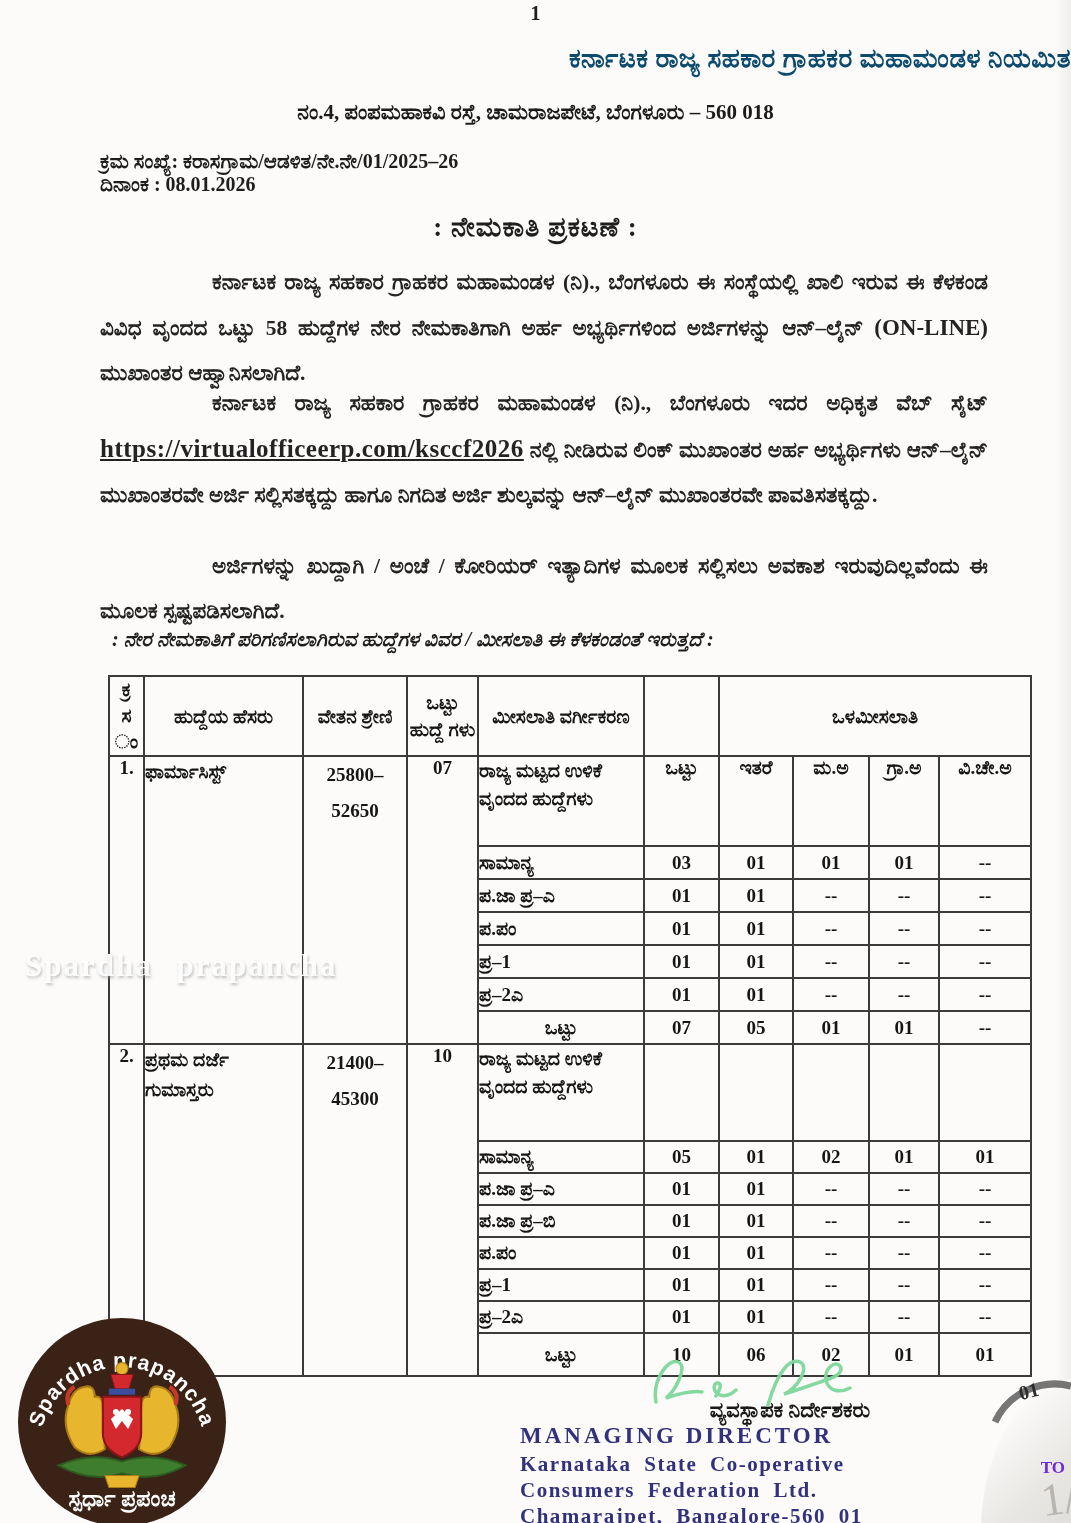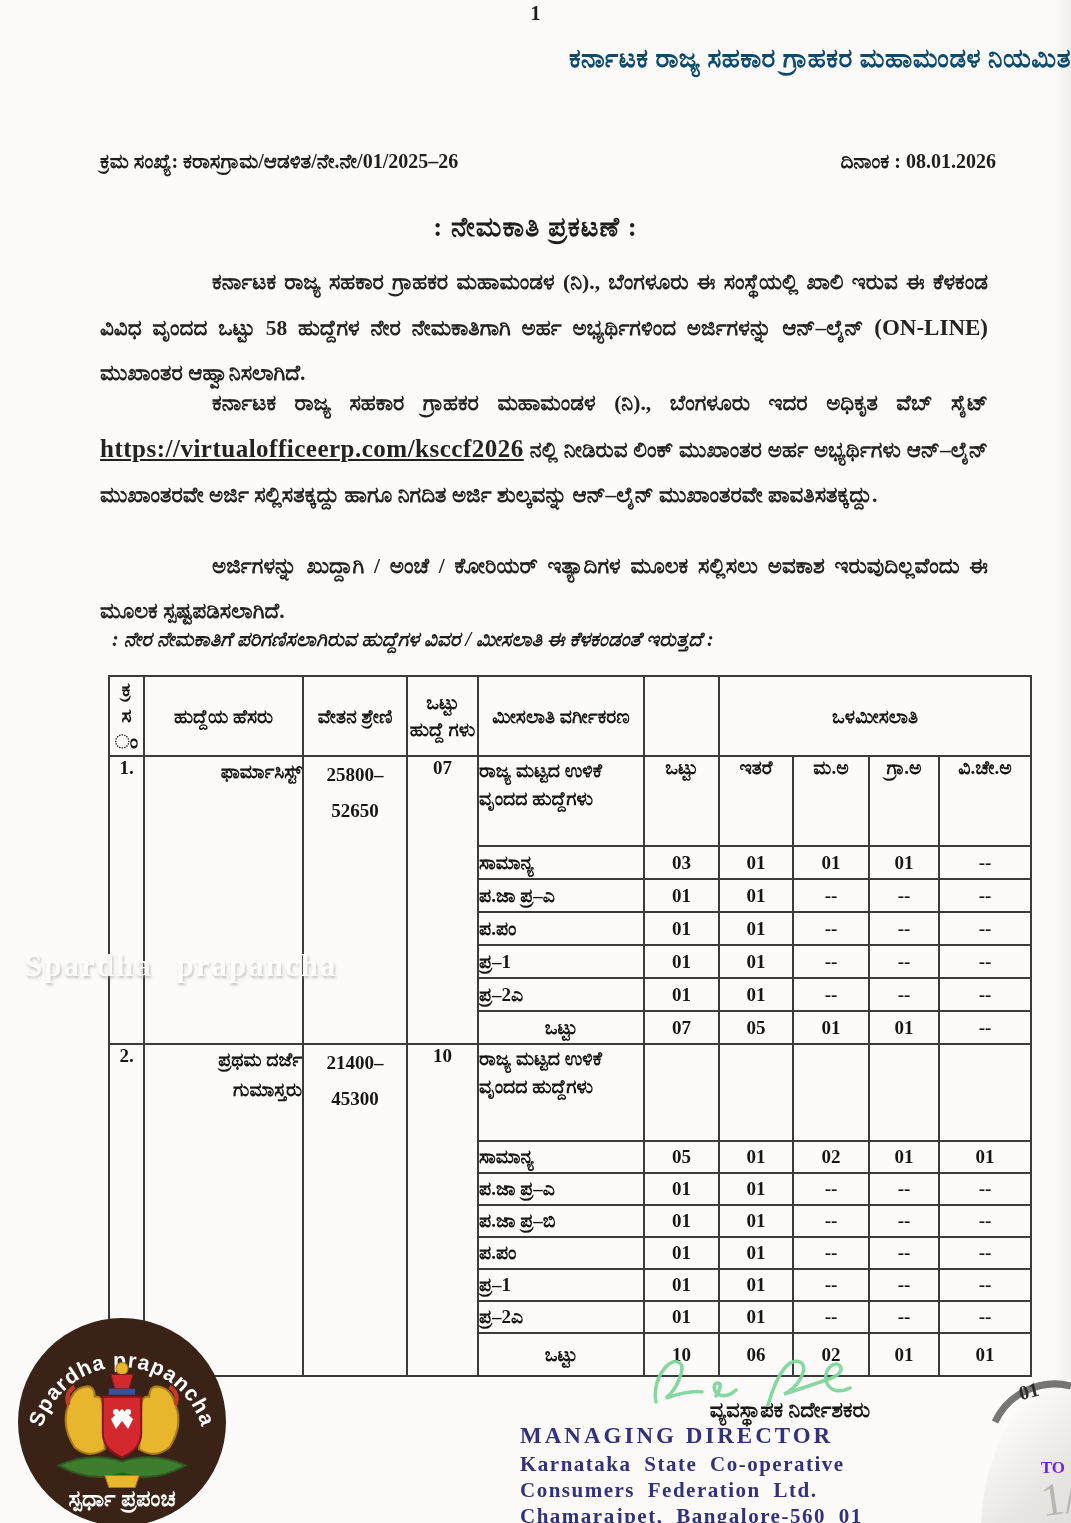--- a/index.html
+++ b/index.html
@@ -8,36 +8,36 @@
     background:#fcfbf9;overflow:hidden;
     font-family:"Liberation Serif","DejaVu Serif",serif;color:#1e1e1e;
   }
   .page::after{
     content:"";position:absolute;right:0;top:0;bottom:0;width:16px;pointer-events:none;
     background:linear-gradient(to right, rgba(0,0,0,0), rgba(0,0,0,0.05));
   }
   .pagenum{position:absolute;top:2px;left:0;width:100%;text-align:center;font-size:20px;font-weight:700;}
   .org-title{position:absolute;top:44px;left:0;width:100%;text-align:right;font-size:26px;font-weight:800;letter-spacing:.5px;color:#0c4a6e;}
   .address{position:absolute;top:100px;left:0;width:100%;text-align:center;font-size:21px;font-weight:600;color:#1b1b1b;}
-  .refrow{position:absolute;top:150px;left:100px;right:75px;display:flex;justify-content:space-between;font-size:20px;font-weight:700;}
+  .refrow{position:absolute;top:150px;left:100px;right:103px;display:flex;justify-content:space-between;font-size:20px;font-weight:700;flex-direction:column;}
   .heading{position:absolute;top:212px;left:0;width:100%;text-align:center;font-size:27px;font-weight:800;letter-spacing:1px;}
   .para{position:absolute;left:100px;width:888px;font-size:21.5px;line-height:45px;text-align:justify;text-indent:112px;font-weight:700;color:#232323;}
   .p1{top:260px;} .p2{top:381px;} .p3{top:544px;}
   .bold-latin{font-weight:800;font-size:23px;}
   .url{font-weight:800;font-size:25px;text-decoration:underline;letter-spacing:.5px;cursor:pointer;}
   .table-intro{position:absolute;top:628px;left:112px;width:890px;font-size:20px;font-weight:800;font-style:italic;}
   table.vac{position:absolute;left:108px;top:675px;width:922px;border-collapse:collapse;table-layout:fixed;}
   table.vac td,table.vac th{border:2px solid #3b3b3b;padding:0;font-weight:700;font-size:19px;color:#161616;overflow:hidden;}
   tr.h-head{height:64px;} tr.h-post1{height:90px;} tr.h-cat1{height:33px;} tr.h-tot1{height:33px;}
   tr.h-post2{height:97px;} tr.h-cat2{height:32px;} tr.h-tot2{height:43px;}
   th.vhead div{line-height:26px;text-align:center;font-weight:800;}
   .thc{text-align:center;vertical-align:middle;line-height:27px;}
   td.top{vertical-align:top;}
   td.sl{ text-align:center;font-size:20px;padding-top:8px;}
-  td.pname{text-align:right;padding:8px 4px 0 8px;font-size:20px;line-height:30px;}
+  td.pname{text-align:left;padding:8px 4px 0 8px;font-size:20px;line-height:30px;}
   td.pay{text-align:center;padding:6px 0 0 12px;font-size:24px;line-height:36px;font-weight:600;}
   td.ptotal{text-align:center;padding-top:8px;font-size:22px;font-weight:800;}
   td.note{text-align:left;padding:5px 4px 0 8px;line-height:28px;font-size:19.5px;}
   td.subh{text-align:center;vertical-align:top;padding-top:6px;font-size:19px;}
   td.cat{text-align:left;padding-left:8px;font-size:19px;}
   td.val{text-align:center;font-size:19px;font-weight:600;}
   td.totlab{text-align:center;font-size:20px;font-weight:800;}
   td.totval{text-align:center;font-size:20px;font-weight:800;}
   .watermark{
     position:absolute;left:25px;top:948px;z-index:6;
@@ -64,20 +64,21 @@
   .logo{position:absolute;left:16px;top:1316px;z-index:7;}
 </style>
 </head>
 <body>
 
 <div class="page">
 
   <div class="pagenum">1</div>
 
   <div class="org-title">ಕರ್ನಾಟಕ ರಾಜ್ಯ ಸಹಕಾರ ಗ್ರಾಹಕರ ಮಹಾಮಂಡಳ ನಿಯಮಿತ</div>
+  <div class="address">ನಂ.4, ಪಂಪಮಹಾಕವಿ ರಸ್ತೆ, ಚಾಮರಾಜಪೇಟೆ, ಬೆಂಗಳೂರು – 560 018</div>
 
   <div class="refrow">
     <span>ಕ್ರಮ ಸಂಖ್ಯೆ: ಕರಾಸಗ್ರಾಮ/ಆಡಳಿತ/ನೇ.ನೇ/01/2025–26</span>
     <span>ದಿನಾಂಕ : 08.01.2026</span>
   </div>
 
   <div class="heading">: ನೇಮಕಾತಿ ಪ್ರಕಟಣೆ :</div>
 
   <div class="para p1"><span>ಕರ್ನಾಟಕ ರಾಜ್ಯ ಸಹಕಾರ ಗ್ರಾಹಕರ ಮಹಾಮಂಡಳ (ನಿ)., ಬೆಂಗಳೂರು ಈ ಸಂಸ್ಥೆಯಲ್ಲಿ ಖಾಲಿ ಇರುವ ಈ ಕೆಳಕಂಡ ವಿವಿಧ ವೃಂದದ ಒಟ್ಟು 58 ಹುದ್ದೆಗಳ ನೇರ ನೇಮಕಾತಿಗಾಗಿ ಅರ್ಹ ಅಭ್ಯರ್ಥಿಗಳಿಂದ ಅರ್ಜಿಗಳನ್ನು ಆನ್–ಲೈನ್ </span><span class="bold-latin">(ON-LINE)</span><span> ಮುಖಾಂತರ ಆಹ್ವಾನಿಸಲಾಗಿದೆ.</span></div>
 

